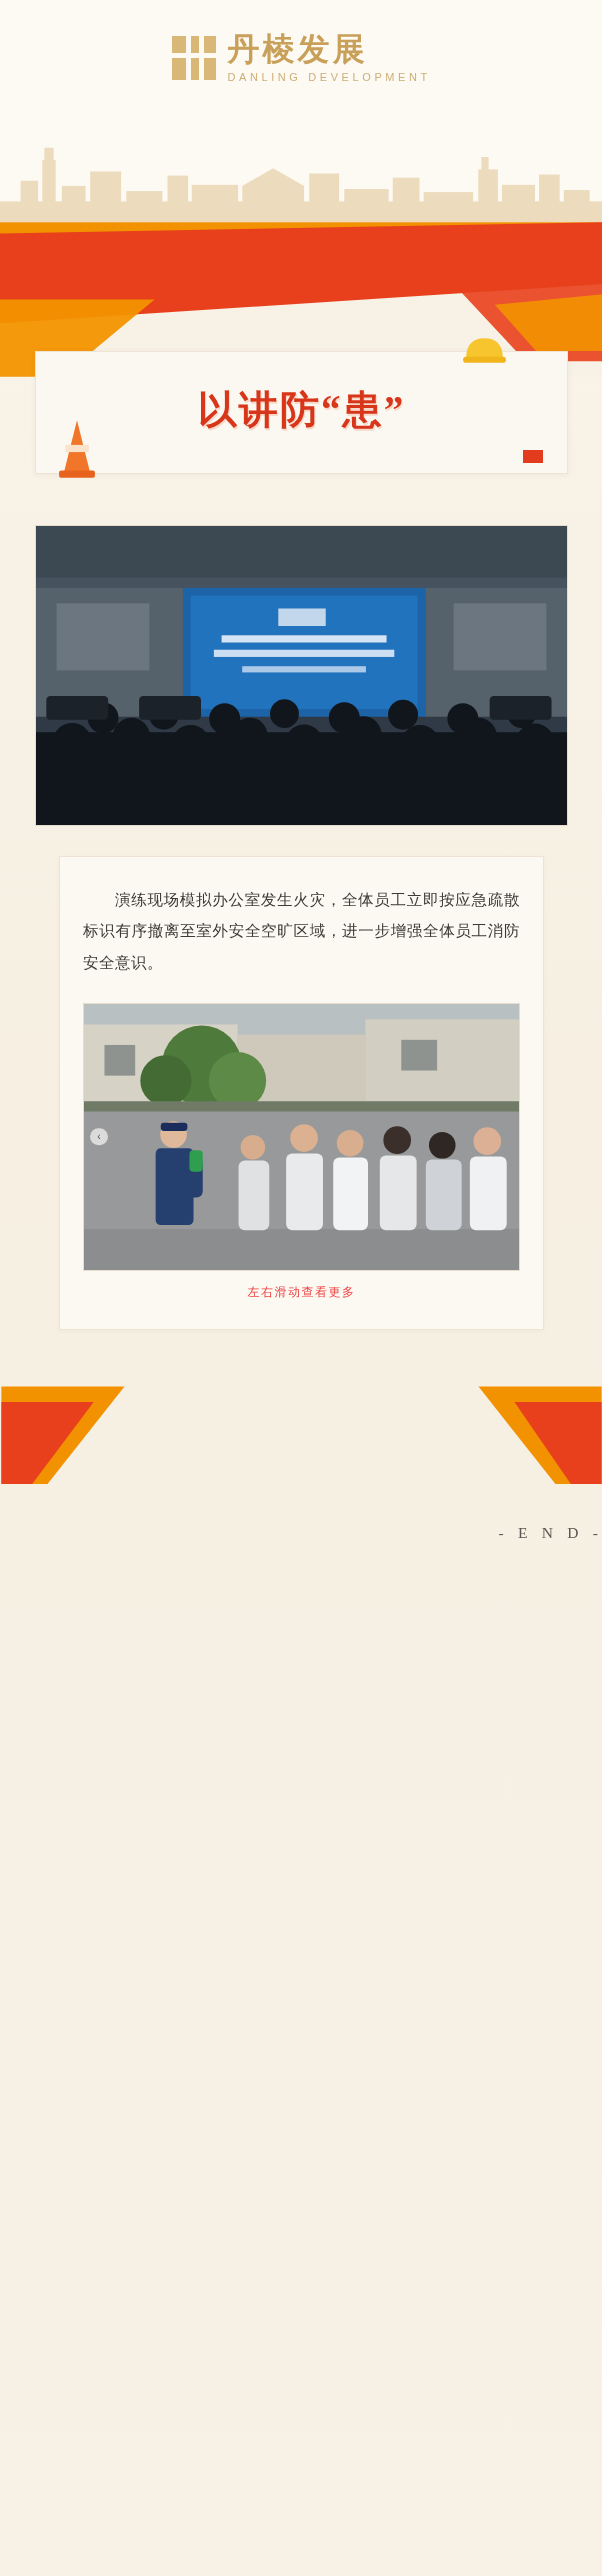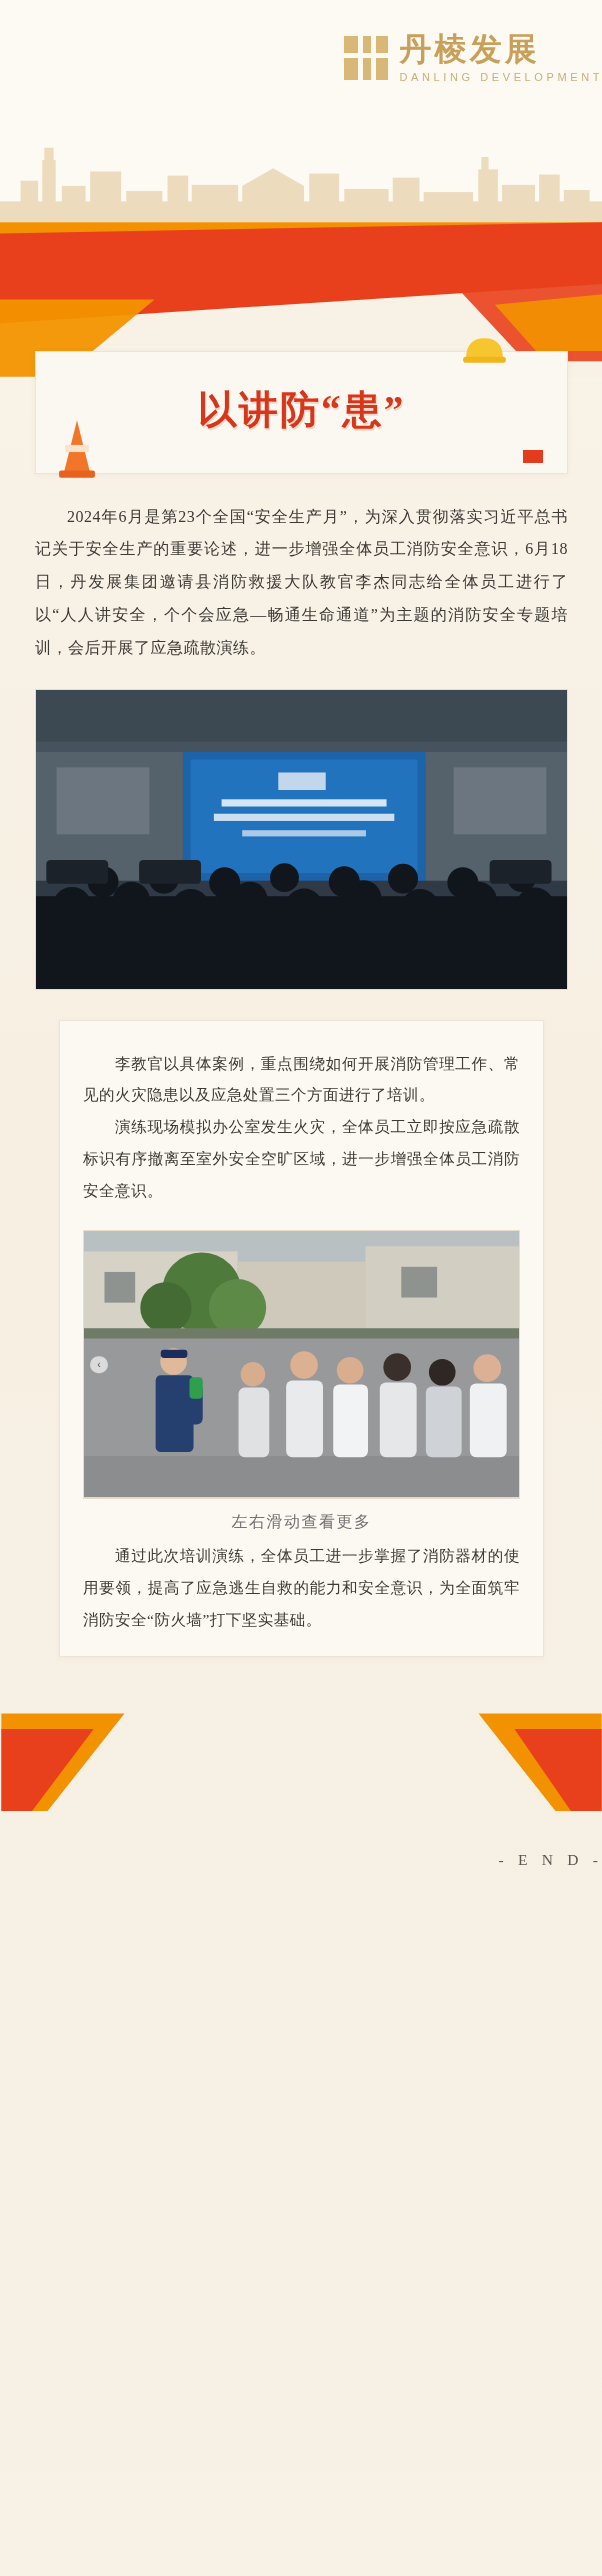--- a/index.html
+++ b/index.html
@@ -19,21 +19,21 @@
   
   .header {
     position: relative;
     height: 222px;
     background: #fdfaf3;
   }
   .brand {
     padding-top: 32px;
     display: flex;
     align-items: center;
-    justify-content: flex-end;
+    justify-content: center;
     gap: 11.3px;
   }
   .brand-mark {
     width: 44px; height: 44px;
     background: #d9b877;
     position: relative;
   }
   .brand-mark:before, .brand-mark:after {
     content: "";
     position: absolute;
@@ -141,22 +141,22 @@
   .panel {
     margin: 30px 24px 0 24px;
     background: #fcf9f3;
     border: 0.5px solid #eee4d4;
     padding: 27px 23px 20.6px 23px;
     box-shadow: 0 1px 4.1px rgba(150,120,80,.06);
   }
   .panel .para { font-size: 15.5px; }
   .swipe-hint {
     text-align: center;
-    color: #737373;
-    font-size: 16px;
+    color: #ef4444;
+    font-size: 12px;
     font-family: Liberation Serif, serif;
     letter-spacing: 1.5px;
     margin: 13.4px 0 7.2px 0;
   }
   .photo2-wrap { position: relative; margin-top: 20.6px; }
   .arrow-left {
     position: absolute;
     left: 7.2px; top: 50%;
     transform: translateY(-50%);
     width: 17.5px; height: 17.5px;
@@ -242,21 +242,20 @@
         <rect x="18" y="52" width="46" height="14" fill="#fbe3cb"></rect>
         <rect x="6" y="102" width="70" height="14" rx="4" fill="#e7631d"></rect>
       </svg>
       <div class="title-line">以讲防“患”</div>
       <div class="redblock"></div>
     </div>
   </div>
 
   <div class="content">
 
-    <p class="para">2024年6月是第23个全国“安全生产月”，为深入贯彻落实习近平总书记关于安全生产的重要论述，进一步增强全体员工消防安全意识，6月18日，丹发展集团邀请县消防救援大队教官李杰同志给全体员工进行了以“人人讲安全，个个会应急—畅通生命通道”为主题的消防安全专题培训，会后开展了应急疏散演练。</p>
 
     <svg class="photo" viewBox="0 0 1030 580">
       <rect width="1030" height="580" fill="#2f3a46"></rect>
       <rect x="0" y="0" width="1030" height="120" fill="#3c4852"></rect>
       <rect x="0" y="100" width="1030" height="40" fill="#46535e"></rect>
 
       <rect x="285" y="120" width="470" height="250" fill="#1d63a8"></rect>
       <rect x="300" y="135" width="440" height="220" fill="#2273bd"></rect>
       <rect x="470" y="160" width="92" height="34" fill="#dfe9f5" opacity=".85"></rect>
       <rect x="360" y="212" width="320" height="14" fill="#eaf2fb" opacity=".9"></rect>
@@ -289,21 +288,20 @@
           <circle cx="942" cy="364" r="28"></circle>
       </g>
       <g fill="#1b222a">
         <rect x="20" y="330" width="120" height="46" rx="8"></rect>
         <rect x="200" y="330" width="120" height="46" rx="8"></rect>
         <rect x="880" y="330" width="120" height="46" rx="8"></rect>
       </g>
     </svg>
 
     <div class="panel">
-      <p class="para">李教官以具体案例，重点围绕如何开展消防管理工作、常见的火灾隐患以及应急处置三个方面进行了培训。</p>
       <p class="para">演练现场模拟办公室发生火灾，全体员工立即按应急疏散标识有序撤离至室外安全空旷区域，进一步增强全体员工消防安全意识。</p>
 
       <div class="photo2-wrap">
 
         <svg class="photo" viewBox="0 0 850 520">
           <rect width="850" height="520" fill="#9aa0a4"></rect>
           <rect x="0" y="0" width="850" height="210" fill="#b9c0c2"></rect>
 
           <rect x="0" y="40" width="300" height="170" fill="#d7d2c6"></rect>
           <rect x="300" y="60" width="250" height="150" fill="#cfc9bb"></rect>
@@ -338,21 +336,20 @@
             <rect x="754" y="298" width="72" height="144" rx="12" fill="#f0f1f2"></rect>
             <circle cx="330" cy="280" r="24" fill="#d8ad8e"></circle>
             <rect x="302" y="306" width="60" height="136" rx="12" fill="#dfe1e3"></rect>
           </g>
         </svg>
         <div class="arrow-left">‹</div>
       </div>
 
       <div class="swipe-hint">左右滑动查看更多</div>
 
-      <p class="para">通过此次培训演练，全体员工进一步掌握了消防器材的使用要领，提高了应急逃生自救的能力和安全意识，为全面筑牢消防安全“防火墙”打下坚实基础。</p>
     </div>
   </div>
 
   <div class="footer-ribbon">
     <svg width="603" height="118" viewBox="0 0 1170 230">
       <polygon points="0,40 240,40 90,230 0,230" fill="#f39200"></polygon>
       <polygon points="0,70 180,70 60,230 0,230" fill="#e8401c"></polygon>
       <polygon points="930,40 1170,40 1170,230 1080,230" fill="#f39200"></polygon>
       <polygon points="1000,70 1170,70 1170,230 1110,230" fill="#e8401c"></polygon>
     </svg>

